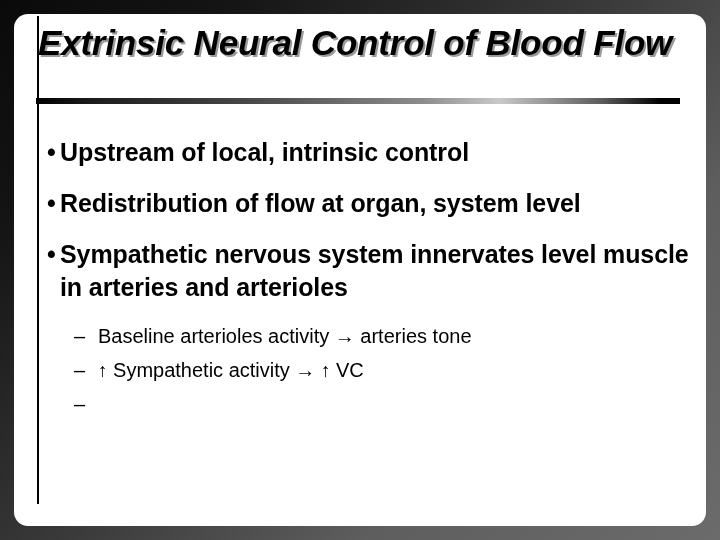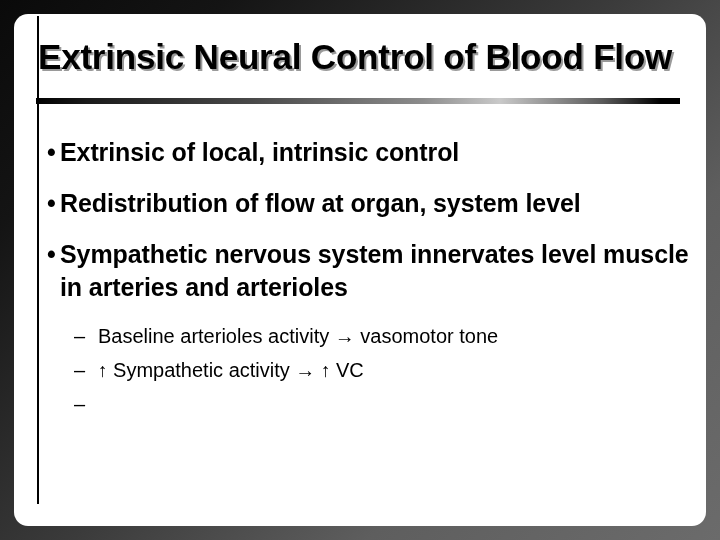--- a/index.html
+++ b/index.html
@@ -32,23 +32,24 @@
     left: 23px;
     top: 2px;
     width: 2px;
     height: 488px;
     background: #000000;
   }
   
   #title-area {
     position: absolute;
     left: 24px;
-    top: 22px;
+    top: 8px;
     width: 650px;
     height: 66px;
+    font-style: italic;
   }
   #slide-title {
     font-size: 35px;
     font-weight: bold;
     color: #000000;
     letter-spacing: -0.2px;
     line-height: 42px;
     white-space: nowrap;
     text-shadow: 2px 2px 0 #9a9a9a;
   }
@@ -134,39 +135,39 @@
     <div id="title-area">
       <div id="slide-title">Extrinsic Neural Control of Blood Flow</div>
     </div>
 
     <div id="title-divider"></div>
 
     <div id="body-content">
 
       <div class="bullet-row">
         <span class="bullet-marker">•</span>
-        <span class="bullet-text">Extrinsic of local, intrinsic control</span>
+        <span class="bullet-text">Upstream of local, intrinsic control</span>
       </div>
 
       <div class="bullet-row">
         <span class="bullet-marker">•</span>
         <span class="bullet-text">Redistribution of flow at organ, system level</span>
       </div>
 
       <div class="bullet-row">
         <span class="bullet-marker">•</span>
         <span class="bullet-text">Sympathetic nervous system innervates level muscle in arteries and arterioles</span>
       </div>
 
       <div class="sub-list">
 
         <div class="sub-row">
           <span class="sub-marker">–</span>
           <span class="sub-text">
-            <span>Baseline arterioles activity </span><span class="glyph-arrow-right">→</span><span> vasomotor tone</span>
+            <span>Baseline arterioles activity </span><span class="glyph-arrow-right">→</span><span> arteries tone</span>
           </span>
         </div>
 
         <div class="sub-row">
           <span class="sub-marker">–</span>
           <span class="sub-text">
             <span class="glyph-arrow-up">↑</span><span> Sympathetic activity </span><span class="glyph-arrow-right">→</span><span> </span><span class="glyph-arrow-up">↑</span><span> VC</span>
           </span>
         </div>
 

